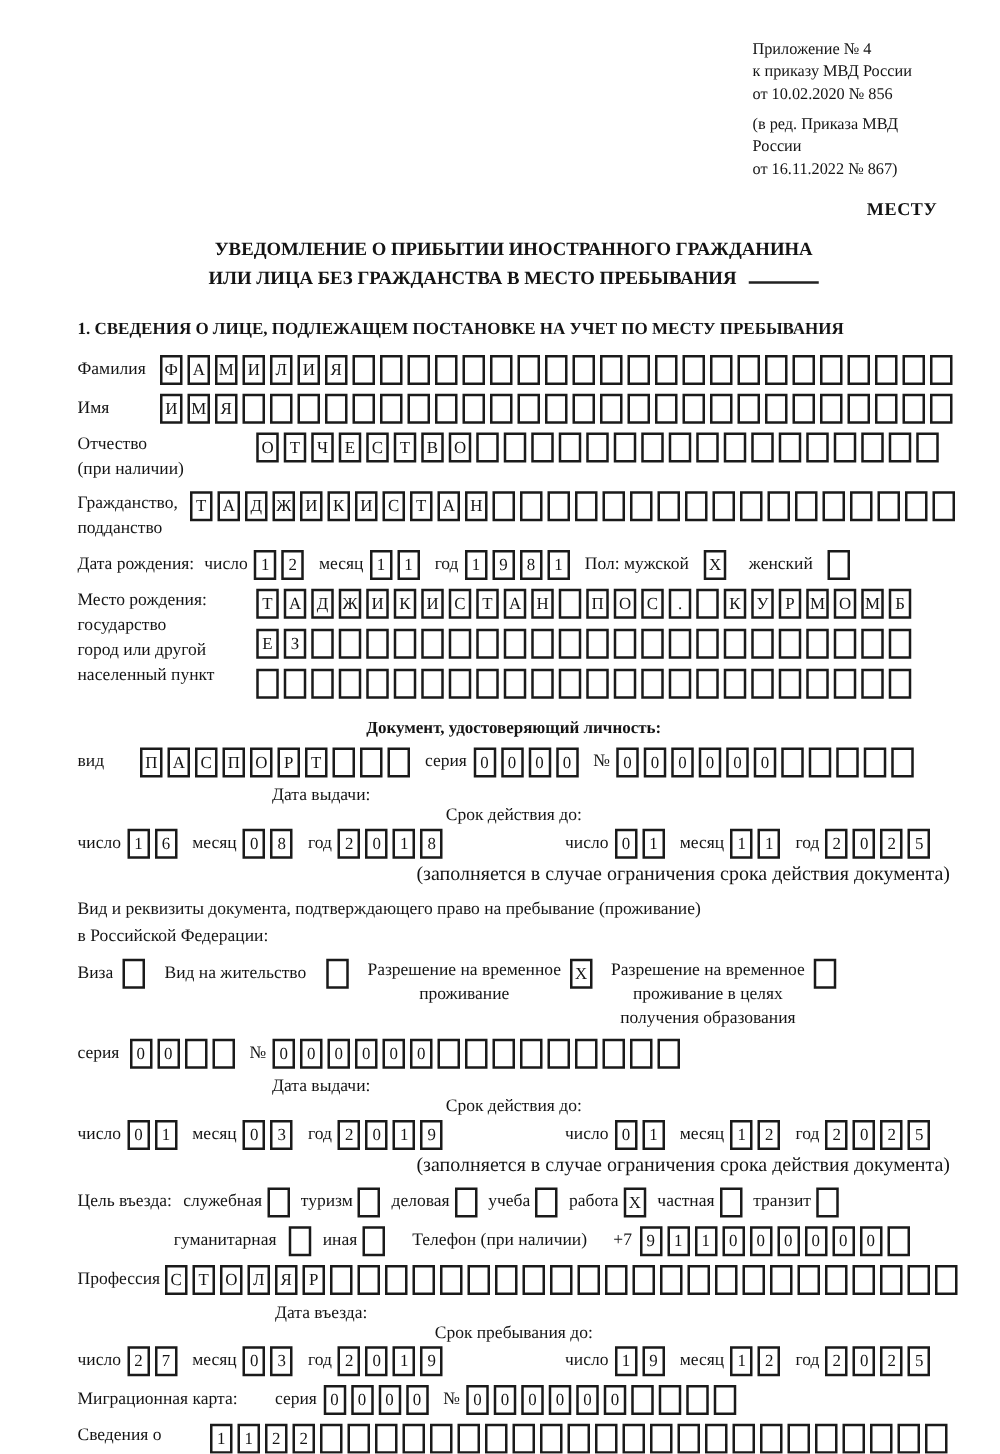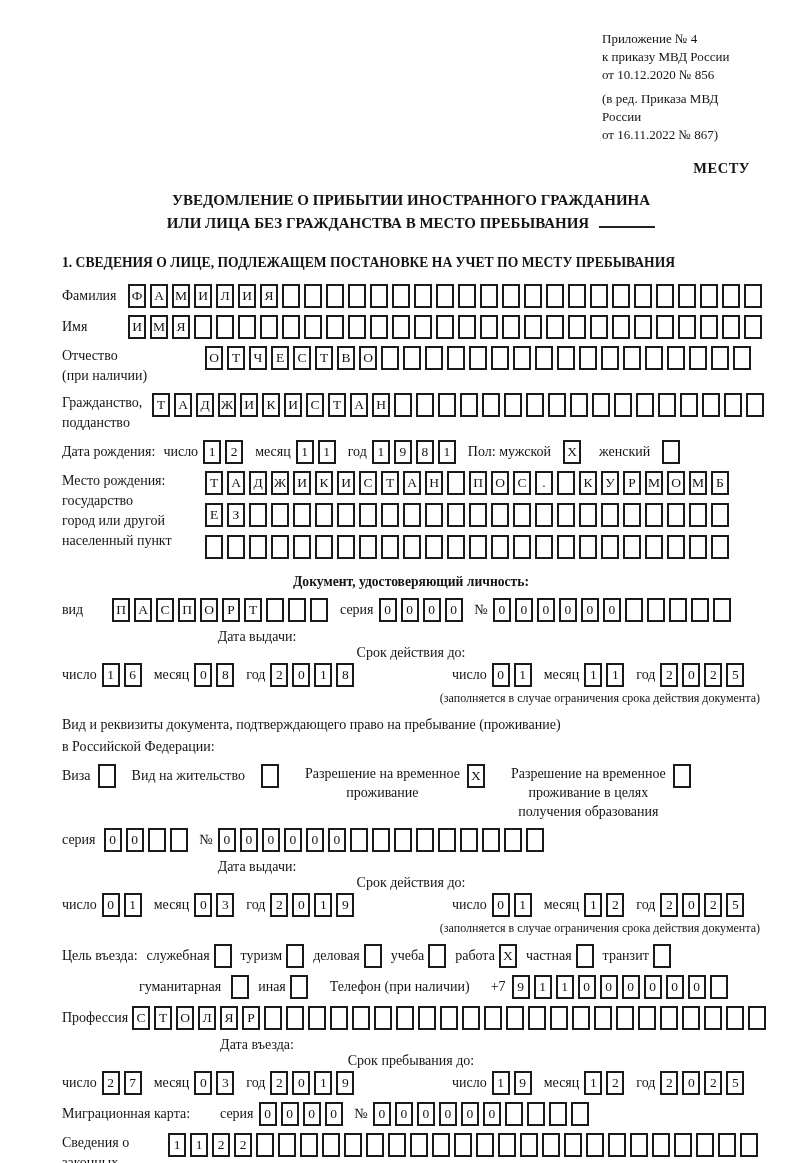--- a/index.html
+++ b/index.html
@@ -31,39 +31,39 @@
   .sub{flex:none;line-height:24px;margin:0 5px 0 8px;}
   .sub.first{margin-left:0;}
   .stack{display:flex;flex-direction:column;}
   .stack .cells{margin-bottom:8px;}
   .doc-heading{text-align:center;font-weight:bold;font-size:13.6px;margin:4px 0 8px 0;}
   .date-heads{display:flex;font-size:14px;margin-bottom:2px;flex-direction:column;}
   .dh-left{flex:none;width:390px;text-align:center;}
   .dh-right{flex:1;text-align:center;}
   .dgroup{display:flex;flex:none;}
   .dg-left{width:390px;}
-  .note{text-align:right;font-size:12px;margin:-3px 0 8px 0;}
+  .note{text-align:right;font-size:16px;margin:-3px 0 8px 0;}
   .intro{line-height:22px;}
-  .chk-ml{flex:none;text-align:center;line-height:19px;margin-left:16px;}
+  .chk-ml{flex:none;text-align:center;line-height:19px;margin-left:5px;}
   .opt{display:flex;flex:none;align-items:flex-start;}
   .opt .sub{margin:0 4px 0 9px;}
   .opt .checkbox{margin:0;}
   .indent{margin-left:68px;}
   .phone-label{flex:none;line-height:24px;margin:0 21px 0 22px;}
   .phone-prefix{flex:none;line-height:24px;margin-right:6px;}
 </style>
 </head>
 <body>
 
 <div class="page">
 
   <div class="hdr">
     <div>Приложение № 4</div>
     <div>к приказу МВД России</div>
-    <div>от 10.12.2020 № 856</div>
+    <div>от 10.02.2020 № 856</div>
     <div class="hdr-gap">
       <div>(в ред. Приказа МВД России</div>
       <div>от 16.11.2022 № 867)</div>
     </div>
   </div>
 
   <div class="forma">МЕСТУ</div>
 
   <div class="title">
     <div>УВЕДОМЛЕНИЕ О ПРИБЫТИИ ИНОСТРАННОГО ГРАЖДАНИНА</div>

